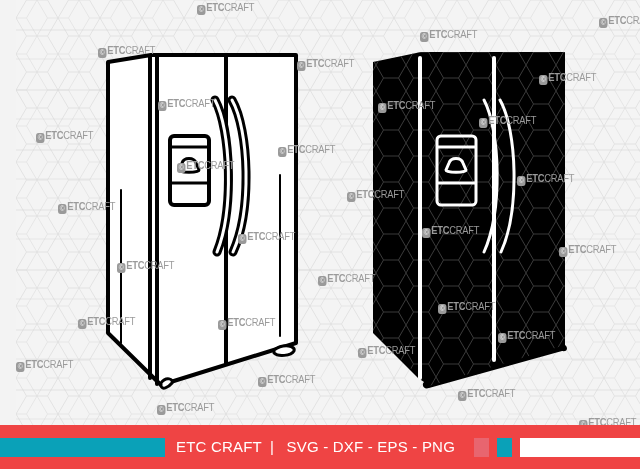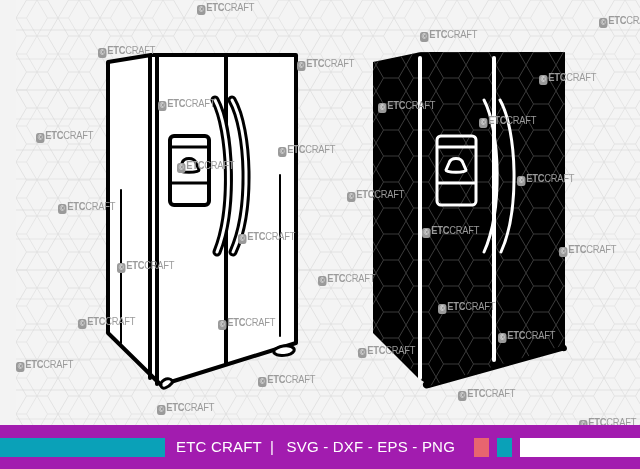--- a/index.html
+++ b/index.html
@@ -1,21 +1,21 @@
 <!DOCTYPE html>
 <html><head>
   <meta charset="utf-8">
   <style>
     html, body { margin: 0; padding: 0; }
     body { width: 640px; height: 469px; overflow: hidden; background: #f3f3f3; position: relative; font-family: "Liberation Sans", sans-serif; }
     #canvas { position: absolute; left: 16px; top: 0; width: 640px; height: 425px; }
     .wm { position: absolute; font-family: "Liberation Sans", sans-serif; font-size: 11px; color: #9a9a9a; letter-spacing: -0.3px; white-space: nowrap; transform: scaleX(0.85); transform-origin: left center; }
     .wm .c { display: inline-block; width: 10px; height: 10px; border-radius: 3px; background: #9a9a9a; color: #f3f3f3; font-size: 8px; line-height: 10px; text-align: center; margin-right: 1px; vertical-align: -1px; }
     .wm b { font-weight: bold; }
-    #banner { position: absolute; left: 0; top: 425px; width: 640px; height: 44px; background: #a21caf; }
+    #banner { position: absolute; left: 0; top: 425px; width: 640px; height: 44px; background: #ef4444; }
     #bar-left { position: absolute; left: 0; top: 13px; width: 165px; height: 19px; }
     #banner-text { position: absolute; left: 176px; top: 12px; height: 20px; color: #fff; font-size: 15px; line-height: 20px; white-space: nowrap; letter-spacing: 0.2px; }
     #sq-pink { position: absolute; left: 474px; top: 13px; width: 15px; height: 19px; }
     #sq-teal { position: absolute; left: 497px; top: 13px; width: 15px; height: 19px; }
     #bar-right { position: absolute; left: 520px; top: 13px; width: 120px; height: 19px; }
   </style>
 </head>
 <body>
 
 <div id="canvas">

